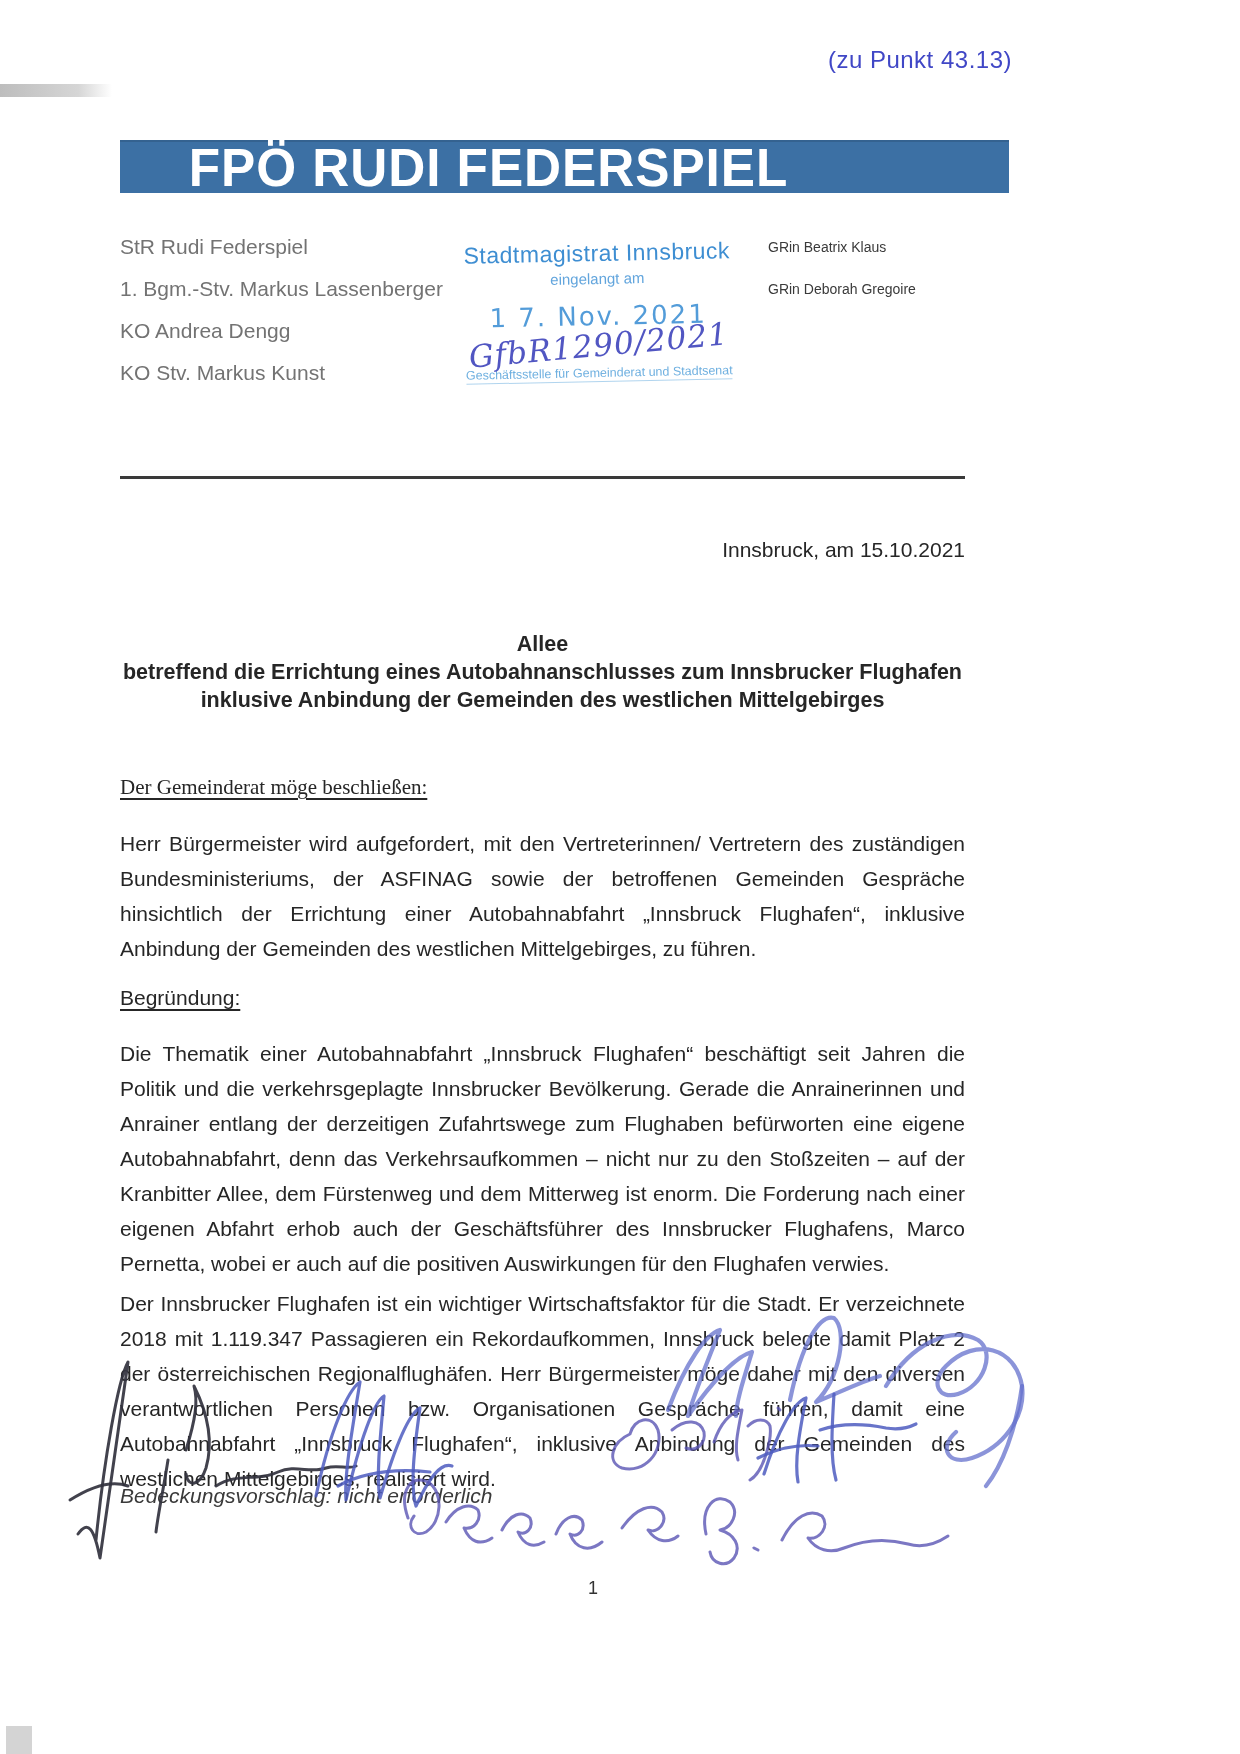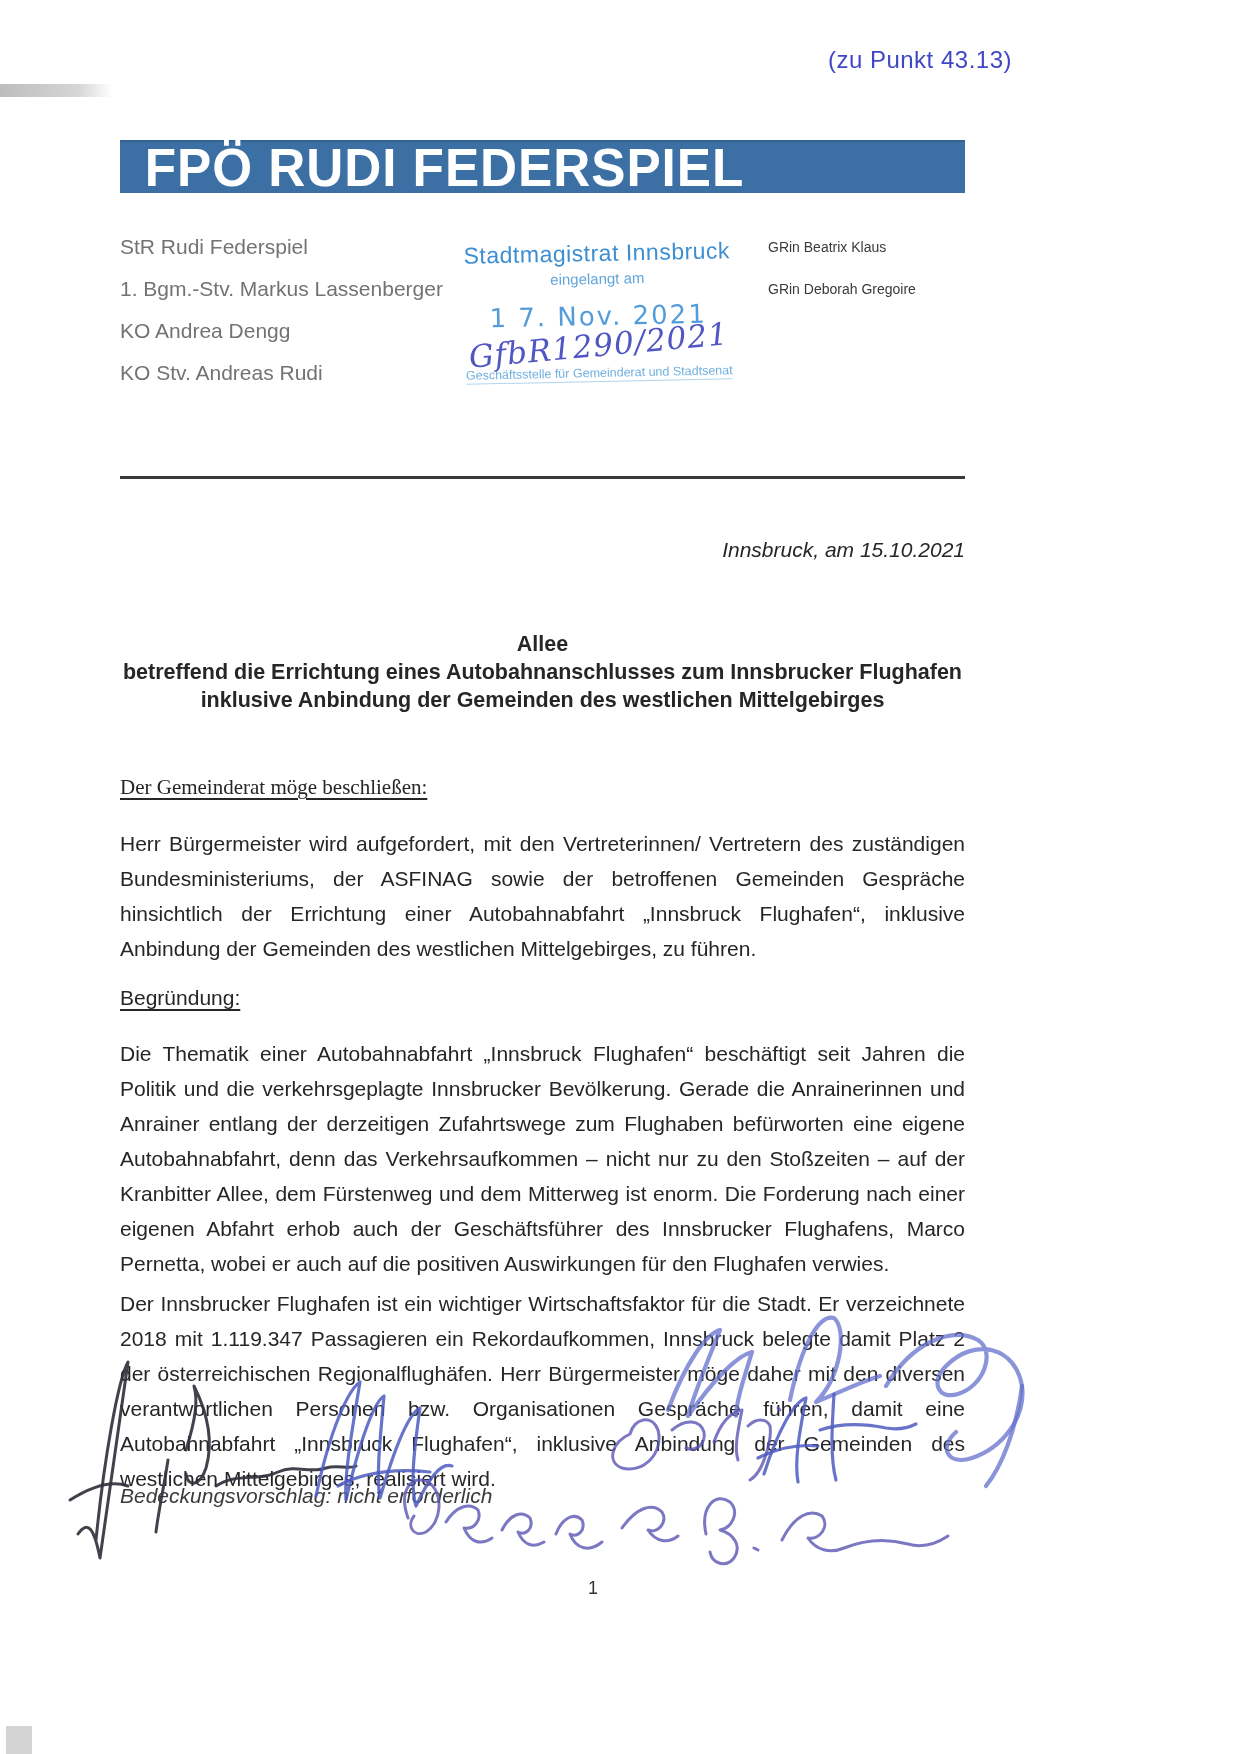--- a/index.html
+++ b/index.html
@@ -9,21 +9,21 @@
     font-family:"Liberation Sans",sans-serif;color:#262626;
   }
   
   .scan-strip{position:absolute;left:0;top:84px;width:112px;height:13px;
     background:linear-gradient(to right,#bdbdbd 0%,#d6d6d6 70%,rgba(255,255,255,0) 100%);}
   .scan-blot{position:absolute;left:6px;top:1726px;width:26px;height:28px;background:#c9c9c9;opacity:.8;}
   
   .corner-note{position:absolute;top:46px;right:228px;font-size:24px;color:#4047c6;letter-spacing:.5px;}
   
   .banner{position:absolute;left:120px;top:140px;width:845px;height:53px;background:#3c70a4;
-    display:flex;box-shadow:inset 0 2px 0 rgba(0,0,0,.12);}
+    display:flex;box-shadow:inset 0 2px 0 rgba(0,0,0,.12);padding-left:44px;}
   .banner-text{color:#ffffff;font-weight:bold;font-size:54px;line-height:1;
     padding-left:26px;white-space:nowrap;transform:scaleX(.95);transform-origin:0 50%;letter-spacing:1px;}
   
   .sig-left{position:absolute;left:120px;top:232px;font-size:21px;color:#737373;}
   .sig-left div{height:42px;line-height:30px;}
   .sig-right{position:absolute;left:768px;top:232px;font-size:14px;color:#3a3a3a;}
   .sig-right div{height:42px;line-height:30px;}
   
   .stamp{position:absolute;left:448px;top:240px;width:300px;text-align:center;
     transform:rotate(-1.2deg);}
@@ -32,21 +32,21 @@
   .stamp-date{font-size:26px;color:#4a97d7;letter-spacing:2px;margin-top:14px;
     font-family:"DejaVu Sans",sans-serif;opacity:.95;}
   .stamp-ref{font-size:31px;color:#5156c2;font-style:italic;
     font-family:"DejaVu Serif",serif;letter-spacing:1px;margin-top:-4px;
     transform:rotate(-4deg);white-space:nowrap;}
   .stamp-dept{font-size:12.5px;color:#6fb0e0;margin-top:0;white-space:nowrap;
     border-bottom:1px solid rgba(111,176,224,.55);display:inline-block;padding-bottom:1px;}
   
   .rule{position:absolute;left:120px;top:476px;width:845px;height:3px;background:#3a3a3a;}
   
-  .dateline{position:absolute;left:120px;top:538px;width:845px;text-align:right;font-size:21px;font-style:italic;}
+  .dateline{position:absolute;left:120px;top:538px;width:845px;text-align:right;font-size:21px;}
   
   .title-block{position:absolute;left:120px;top:630px;width:845px;text-align:center;
     font-weight:bold;font-size:21.5px;line-height:28px;}
   
   .textblock{position:absolute;left:120px;width:845px;font-size:21px;line-height:35px;}
   .heading-underline{text-decoration:underline;text-underline-offset:4px;}
   .justified{text-align:justify;}
   .res-heading{top:770px;font-family:Liberation Serif, serif;}
   .res-para{top:826px;}
   .beg-heading{top:980px;}
@@ -74,21 +74,21 @@
   <div class="corner-note">(zu Punkt 43.13)</div>
 
   <div class="banner">
     <div class="banner-text">FPÖ RUDI FEDERSPIEL</div>
   </div>
 
   <div class="sig-left">
     <div>StR Rudi Federspiel</div>
     <div>1. Bgm.-Stv. Markus Lassenberger</div>
     <div>KO Andrea Dengg</div>
-    <div>KO Stv. Andreas Rudi</div>
+    <div>KO Stv. Markus Kunst</div>
   </div>
 
   <div class="sig-right">
     <div>GRin Beatrix Klaus</div>
     <div>GRin Deborah Gregoire</div>
   </div>
 
   <div class="stamp">
     <div class="stamp-office">Stadtmagistrat Innsbruck</div>
     <div class="stamp-received">eingelangt am</div>

